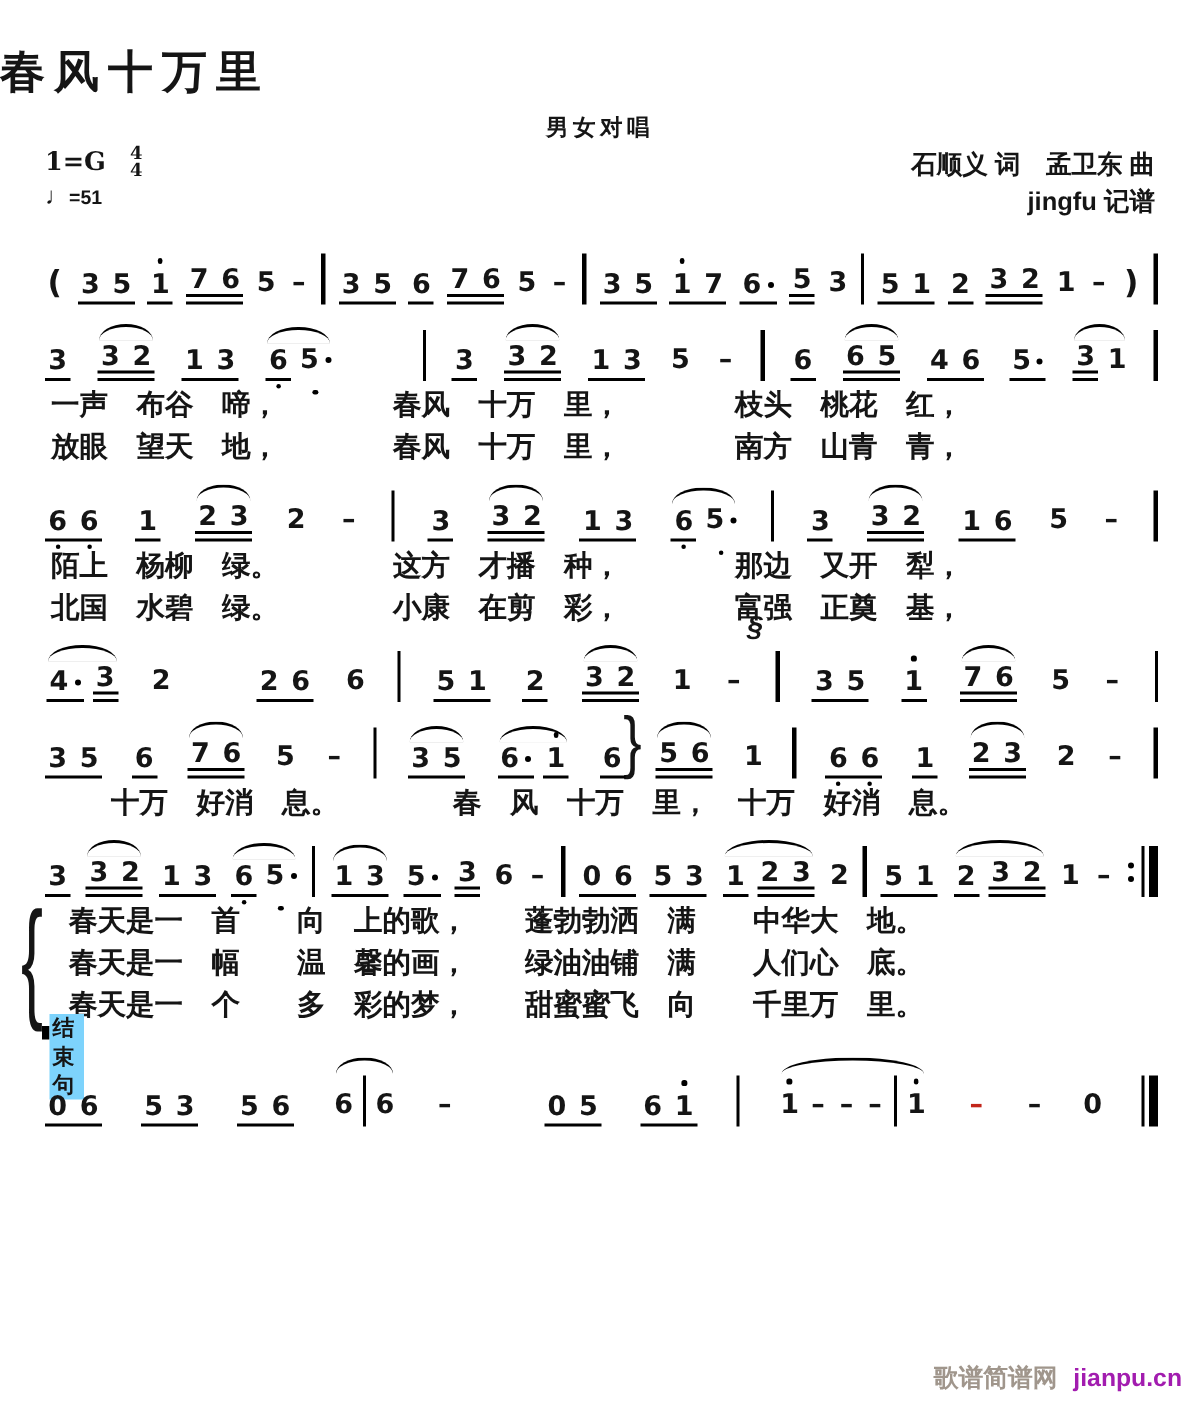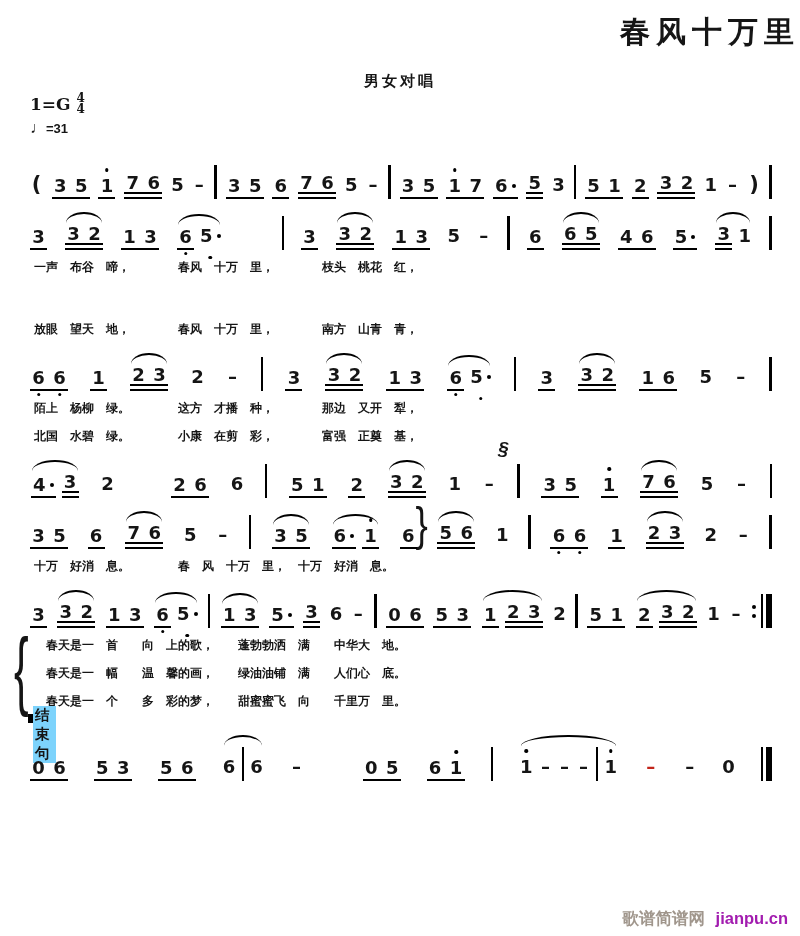--- a/index.html
+++ b/index.html
@@ -1,22 +1,22 @@
 <!DOCTYPE html>
 <html><head>
 <meta charset="utf-8">
 <style>
   html,body{margin:0;padding:0;background:#f4f4f4}
   .page{position:relative;width:800px;height:936px;background:#fff;color:#151515;
         font-family:"Liberation Sans",sans-serif;overflow:hidden}
   
-  .title{margin:0;padding-top:12px;text-align:right;font-size:30px;font-weight:800;letter-spacing:6px}
-  .subtitle{text-align:center;font-size:15px;font-weight:700;margin-top:19px;letter-spacing:3px}
+  .title{margin:0;padding-top:28px;text-align:left;font-size:30px;font-weight:800;letter-spacing:6px}
+  .subtitle{text-align:center;font-size:15px;font-weight:700;margin-top:7px;letter-spacing:3px}
   .meta{display:flex;justify-content:space-between;align-items:flex-start;padding:2px 30px 0 30px;height:58px}
-  .keysig{display:flex;align-items:center;gap:6px;font-weight:700;font-size:17px;font-family:"DejaVu Serif",serif}
+  .keysig{display:flex;align-items:center;gap:16px;font-weight:700;font-size:17px;font-family:"DejaVu Serif",serif}
   .frac{display:inline-flex;flex-direction:column;align-items:center;font-size:12px;line-height:11px;font-weight:700}
   .tempo{margin-top:4px;font-weight:700;font-size:13px}
   .tempo .qn{font-size:16px}
   .credits{text-align:right;font-weight:700;font-size:17px;line-height:25px}
   
   .sys{position:relative}
   .mrow{display:flex;align-items:flex-end;justify-content:space-between;padding:14px 28px 3px 30px;
         font-family:"DejaVu Sans",sans-serif}
   .n{position:relative;display:inline-flex;align-items:flex-end;justify-content:center;min-width:13px}
   .n b{font-weight:700;font-size:18px;line-height:19px;font-family:"DejaVu Sans",sans-serif}
@@ -32,21 +32,21 @@
   .arc{display:inline-flex;align-items:flex-end;gap:6px;position:relative;padding:0 1px}
   .arc::before{content:"";position:absolute;left:2px;right:2px;top:-12px;height:9px;
                border-top:2.5px solid #000;border-radius:50% 50% 0 0/100% 100% 0 0}
   .bar-s{width:2.5px;height:34px;background:#000;flex:none}
   .bar-m{display:inline-flex;gap:3px;height:34px;align-items:stretch;flex:none}
   .thin{width:2.5px;background:#000}
   .thick{width:5.5px;background:#000}
   .dots{display:flex;flex-direction:column;justify-content:center;gap:5px;margin-right:2px}
   .dot{width:4px;height:4px;border-radius:50%;background:#000}
   .sp{display:inline-block;flex:none}
-  .lyr{white-space:pre;font-weight:700;font-size:12px;line-height:28px;padding:0 26px 0 34px}
+  .lyr{white-space:pre;font-weight:700;font-size:19px;line-height:28px;padding:0 26px 0 34px}
   .segno{position:absolute;left:498px;top:-12px;font-size:19px;font-weight:700;font-style:italic}
   .rbrace{position:absolute;left:414px;top:46px;font-size:46px;font-weight:400;line-height:56px;transform:scaleX(.8)}
   .lbrace{position:absolute;left:14px;top:48px;font-size:88px;font-weight:400;line-height:82px;
           transform:scaleX(.5);transform-origin:left top}
   .ebr{position:relative;height:10px;margin:4px 26px 0 30px;border-top:2.5px solid #000}
   .ebr::before,.ebr::after{content:"";position:absolute;top:-1px;width:2.5px;height:9px;background:#000}
   .ebr::before{left:0}
   .ebr::after{right:0}
   .elabel{position:absolute;left:3px;top:-9px;background:#7dd3fc;padding:0 6px 0 2px;font-weight:700;font-size:14.5px}
   .wm{position:absolute;right:12px;bottom:6px;font-size:16.5px;font-weight:700}
@@ -61,22 +61,26 @@
   <div class="meta">
     <div>
       <div class="keysig">
         <span>1=G</span>
         <span class="frac">
           <b>4</b>
           <b>4</b>
         </span>
       </div>
       <div class="tempo">
-        <span class="qn">♩</span><span>=31</span>
+        <span class="qn">♩</span><span>=51</span>
       </div>
+    </div>
+    <div class="credits">
+      <div>石顺义 词　孟卫东 曲</div>
+      <div>jingfu 记谱</div>
     </div>
   </div>
 
   <div id="systems"><span class="sys" style="margin-bottom: 4px;"><span class="mrow" style="display: flex;">
           <span class="n paren">
             <b>(</b>
           </span>
           <span class="g u1">
             <span class="n">
               <b>3</b>
@@ -299,21 +303,21 @@
             <span class="g u2">
               <span class="n">
                 <b>3</b>
               </span>
             </span>
             <span class="n">
               <b>1</b>
             </span>
           </span>
           <span class="bar-s"></span>
-        </span><span class="lyr" style="display: block;">一声　布谷　啼，　　　　春风　十万　里，　　　　枝头　桃花　红，</span><span class="lyr" style="display: block; margin-top: 34px;">放眼　望天　地，　　　　春风　十万　里，　　　　南方　山青　青，</span></span><span class="sys" style="margin-bottom: 16px;"><span class="mrow" style="display: flex;">
+        </span><span class="lyr" style="display: block;">一声　布谷　啼，　　　　春风　十万　里，　　　　枝头　桃花　红，</span><span class="lyr" style="display: block;">放眼　望天　地，　　　　春风　十万　里，　　　　南方　山青　青，</span></span><span class="sys" style="margin-bottom: 16px;"><span class="mrow" style="display: flex;">
           <span class="g u1">
             <span class="n">
               <b>6</b>
               <span class="lod"></span>
             </span>
             <span class="n">
               <b>6</b>
               <span class="lod"></span>
             </span>
           </span>
@@ -596,21 +600,21 @@
               </span>
             </span>
           </span>
           <span class="n">
             <b>2</b>
           </span>
           <span class="n dash">
             <b>–</b>
           </span>
           <span class="bar-s"></span>
-        </span><span class="lyr" style="display: block;">十万　好消　息。　　　　春　风　十万　里，　十万　好消　息。</span></span><span class="sys" style="margin-bottom: 20px;"><span class="mrow" style="display: flex;">
+        </span><span class="lyr" style="display: block; margin-left: 40px;">十万　好消　息。　　　　春　风　十万　里，　十万　好消　息。</span></span><span class="sys" style="margin-bottom: 20px;"><span class="mrow" style="display: flex;">
           <span class="g u1">
             <span class="n">
               <b>3</b>
             </span>
           </span>
           <span class="arc">
             <span class="g u2">
               <span class="n">
                 <b>3</b>
               </span>

